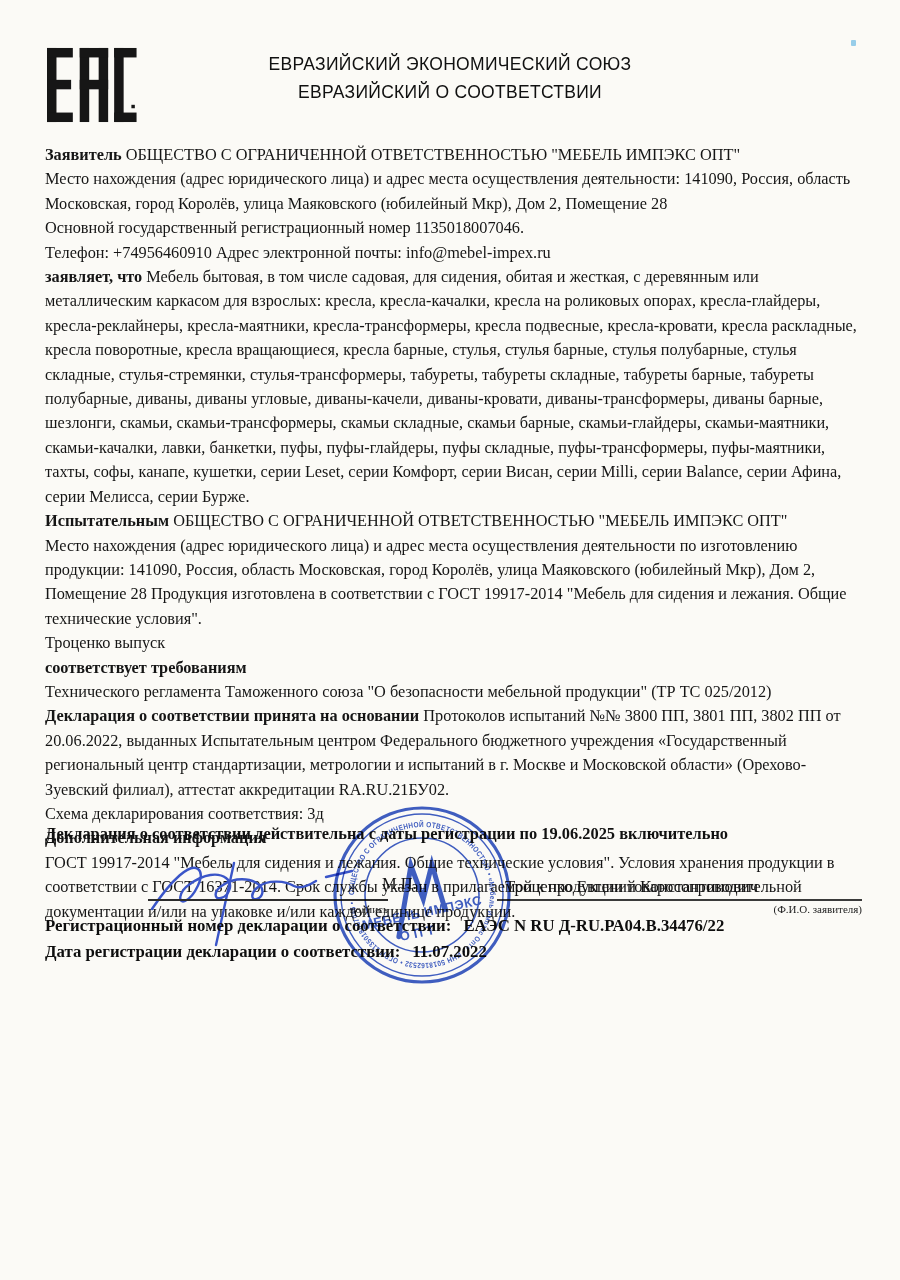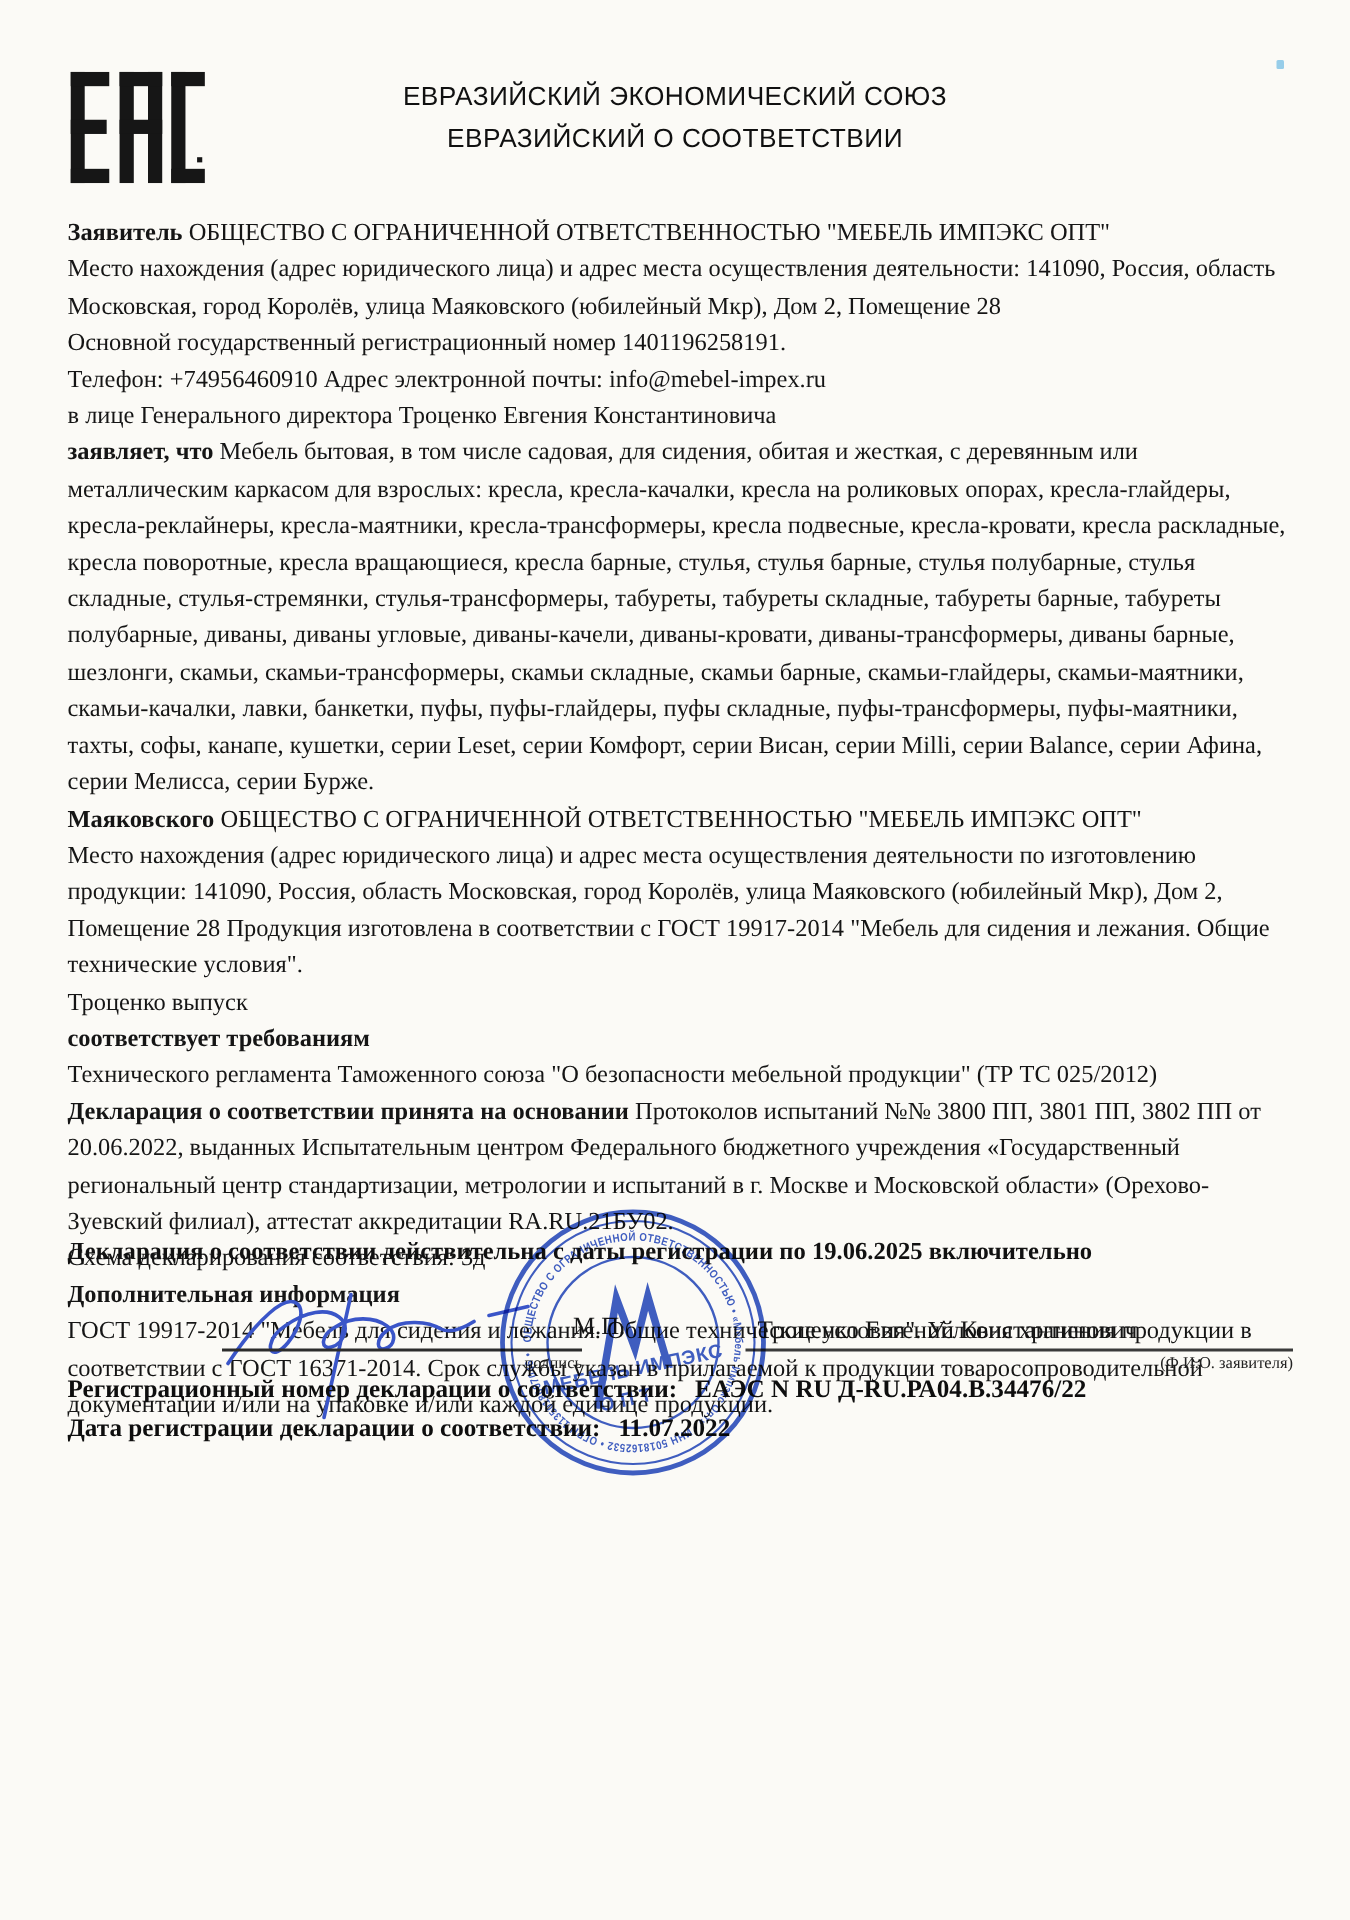--- a/index.html
+++ b/index.html
@@ -72,27 +72,26 @@
   <div class="title">
     <div>ЕВРАЗИЙСКИЙ ЭКОНОМИЧЕСКИЙ СОЮЗ</div>
     <div>ЕВРАЗИЙСКИЙ О СООТВЕТСТВИИ</div>
   </div>
 
   <div class="ink-speck"></div>
 
   <div class="content">
     <div class="ln"><span class="b">Заявитель</span> <span>ОБЩЕСТВО С ОГРАНИЧЕННОЙ ОТВЕТСТВЕННОСТЬЮ "МЕБЕЛЬ ИМПЭКС ОПТ"</span></div>
     <div class="ln">Место нахождения (адрес юридического лица) и адрес места осуществления деятельности: 141090, Россия, область Московская, город Королёв, улица Маяковского (юбилейный Мкр), Дом 2, Помещение 28</div>
-    <div class="ln">Основной государственный регистрационный номер 1401196258191.</div>
+    <div class="ln">Основной государственный регистрационный номер 1135018007046.</div>
     <div class="ln">Телефон: +74956460910 Адрес электронной почты: info@mebel-impex.ru</div>
-    <div class="ln">в лице Генерального директора Троценко Евгения Константиновича</div>
 
     <div class="ln"><span class="b">заявляет, что</span> <span>Мебель бытовая, в том числе садовая, для сидения, обитая и жесткая, с деревянным или металлическим каркасом для взрослых: кресла, кресла-качалки, кресла на роликовых опорах, кресла-глайдеры, кресла-реклайнеры, кресла-маятники, кресла-трансформеры, кресла подвесные, кресла-кровати, кресла раскладные, кресла поворотные, кресла вращающиеся, кресла барные, стулья, стулья барные, стулья полубарные, стулья складные, стулья-стремянки, стулья-трансформеры, табуреты, табуреты складные, табуреты барные, табуреты полубарные, диваны, диваны угловые, диваны-качели, диваны-кровати, диваны-трансформеры, диваны барные, шезлонги, скамьи, скамьи-трансформеры, скамьи складные, скамьи барные, скамьи-глайдеры, скамьи-маятники, скамьи-качалки, лавки, банкетки, пуфы, пуфы-глайдеры, пуфы складные, пуфы-трансформеры, пуфы-маятники, тахты, софы, канапе, кушетки, серии Leset, серии Комфорт, серии Висан, серии Milli, серии Balance, серии Афина, серии Мелисса, серии Бурже.</span></div>
 
-    <div class="ln"><span class="b">Маяковского</span> <span>ОБЩЕСТВО С ОГРАНИЧЕННОЙ ОТВЕТСТВЕННОСТЬЮ "МЕБЕЛЬ ИМПЭКС ОПТ"</span></div>
+    <div class="ln"><span class="b">Испытательным</span> <span>ОБЩЕСТВО С ОГРАНИЧЕННОЙ ОТВЕТСТВЕННОСТЬЮ "МЕБЕЛЬ ИМПЭКС ОПТ"</span></div>
     <div class="ln">Место нахождения (адрес юридического лица) и адрес места осуществления деятельности по изготовлению продукции: 141090, Россия, область Московская, город Королёв, улица Маяковского (юбилейный Мкр), Дом 2, Помещение 28 Продукция изготовлена в соответствии с ГОСТ 19917-2014 "Мебель для сидения и лежания. Общие технические условия".</div>
     <div class="ln">Троценко выпуск</div>
 
     <div class="ln b">соответствует требованиям</div>
     <div class="ln">Технического регламента Таможенного союза "О безопасности мебельной продукции" (ТР ТС 025/2012)</div>
     <div class="ln"><span class="b">Декларация о соответствии принята на основании</span> <span>Протоколов испытаний №№ 3800 ПП, 3801 ПП, 3802 ПП от 20.06.2022, выданных Испытательным центром Федерального бюджетного учреждения «Государственный региональный центр стандартизации, метрологии и испытаний в г. Москве и Московской области» (Орехово-Зуевский филиал), аттестат аккредитации RA.RU.21БУ02.</span></div>
     <div class="ln">Схема декларирования соответствия: 3д</div>
 
     <div class="ln b">Дополнительная информация</div>
     <div class="ln">ГОСТ 19917-2014 "Мебель для сидения и лежания. Общие технические условия". Условия хранения продукции в соответствии с ГОСТ 16371-2014. Срок службы указан в прилагаемой к продукции товаросопроводительной документации и/или на упаковке и/или каждой единице продукции.</div>

